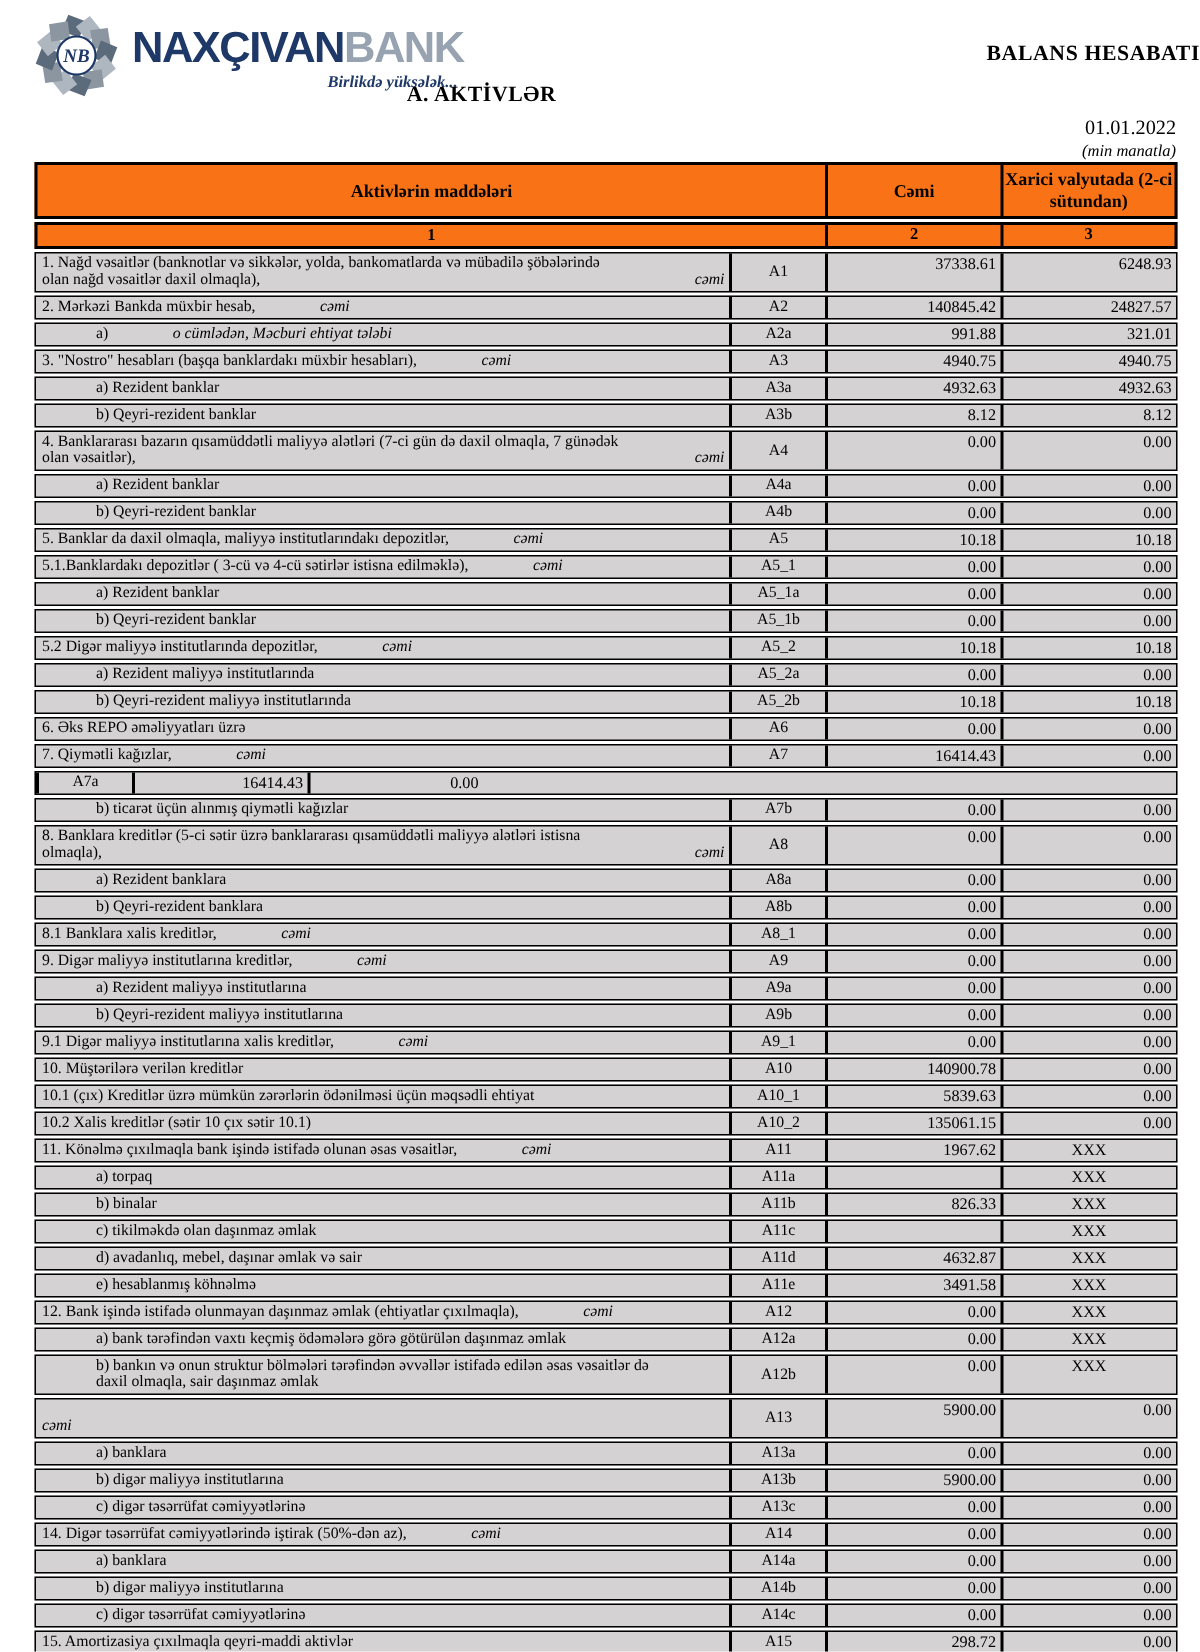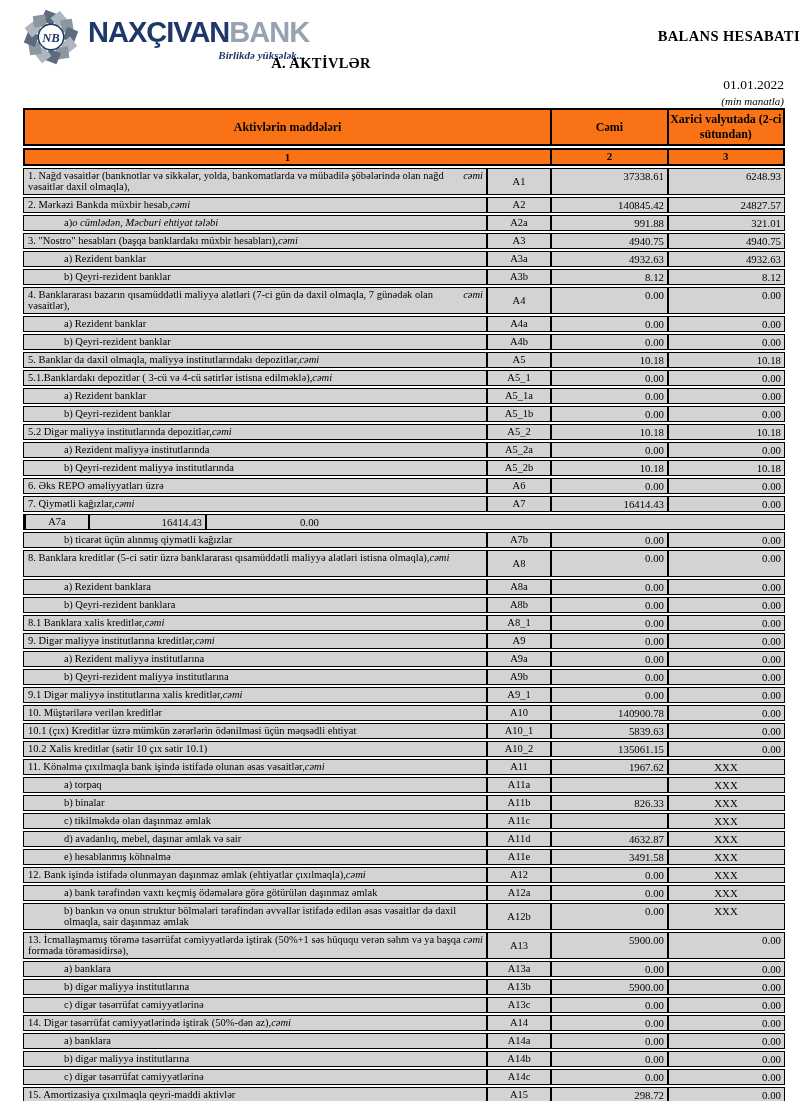--- a/index.html
+++ b/index.html
@@ -31,21 +31,21 @@
   .c1{width:462px;}
   .c2{width:64px;border-left:2px solid #000;}
   .c3{width:117px;border-left:2px solid #000;}
   .c4{width:117px;border-left:2px solid #000;}
   .h-items{width:528px;display:flex;align-items:center;justify-content:center;font-weight:bold;font-size:12px;}
   .h-cell{display:flex;align-items:center;justify-content:center;font-weight:bold;text-align:center;font-size:12px;line-height:1.25;}
   .hrow1{min-height:38px;}
   .hrow2{min-height:14px;}
   .hrow2 .h-cell,.hrow2 .h-items{font-size:11px;}
 
-  .label{display:flex;align-items:flex-start;font-size:10.5px;line-height:11.5px;padding:1px 3px 1px 4px;}
+  .label{display:flex;align-items:flex-end;font-size:10.5px;line-height:11.5px;padding:1px 3px 1px 4px;gap:43px;}
   .label.indent{padding-left:40px;}
   .lab-em{font-style:italic;white-space:pre;}
   .code{display:flex;align-items:center;justify-content:center;font-size:10.5px;}
   .num{text-align:right;font-size:10.8px;line-height:12px;padding:1px 3px 0 2px;}
   .num.xxx{text-align:center;}
 </style>
 </head>
 <body>
 
 <div class="logo">
@@ -441,21 +441,20 @@
     <div class="cell c1 label indent">
           <span class="lab-main">b) bankın və onun struktur bölmələri tərəfindən əvvəllər istifadə edilən əsas vəsaitlər də daxil olmaqla, sair daşınmaz əmlak</span>
           <span class="lab-em"></span>
         </div>
     <div class="cell c2 code">A12b</div>
     <div class="cell c3 num">0.00</div>
     <div class="cell c4 num xxx">XXX</div>
   </div>
       <div class="row lines2">
     <div class="cell c1 label">
-          <span class="lab-main">13. İcmallaşmamış törəmə təsərrüfat cəmiyyətlərdə iştirak (50%+1 səs hüququ verən səhm və ya başqa formada törəməsidirsə), </span>
           <span class="lab-em">cəmi</span>
         </div>
     <div class="cell c2 code">A13</div>
     <div class="cell c3 num">5900.00</div>
     <div class="cell c4 num">0.00</div>
   </div>
       <div class="row">
     <div class="cell c1 label indent">
           <span class="lab-main">a) banklara</span>
           <span class="lab-em"></span>

